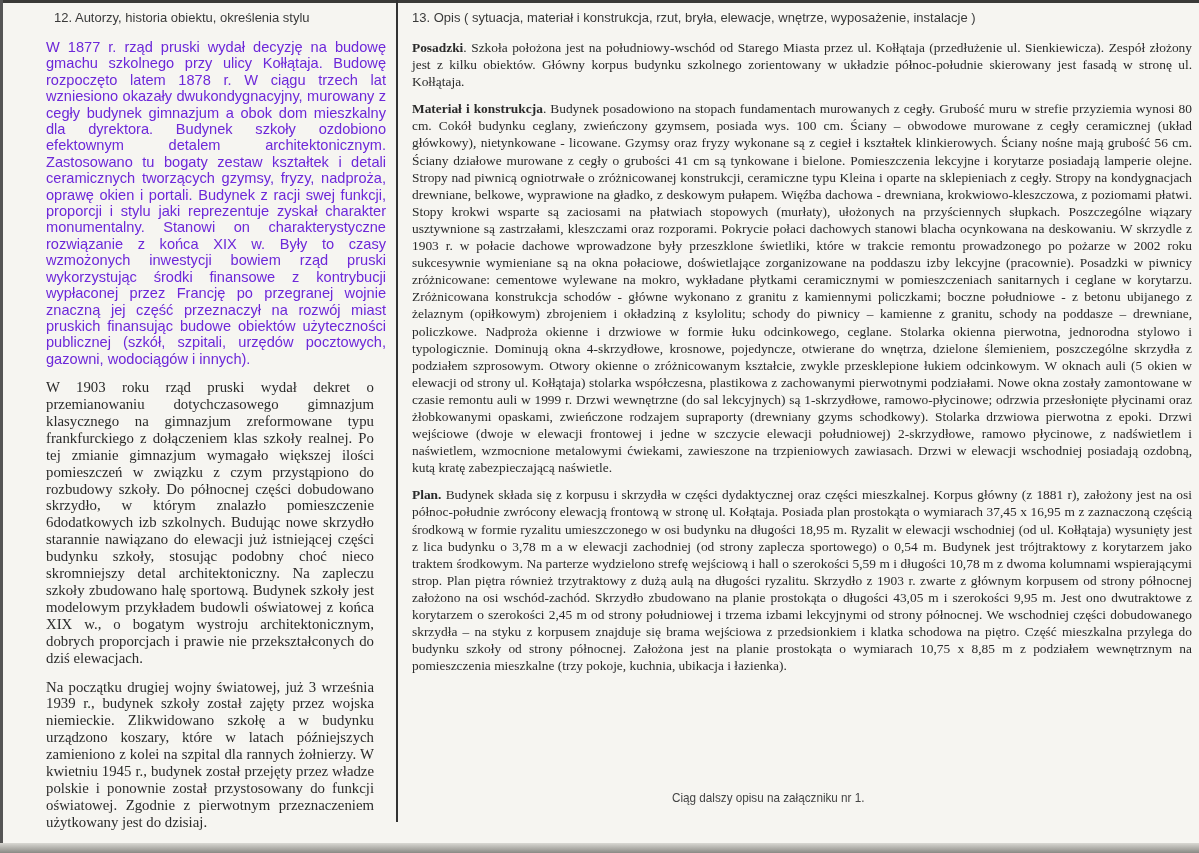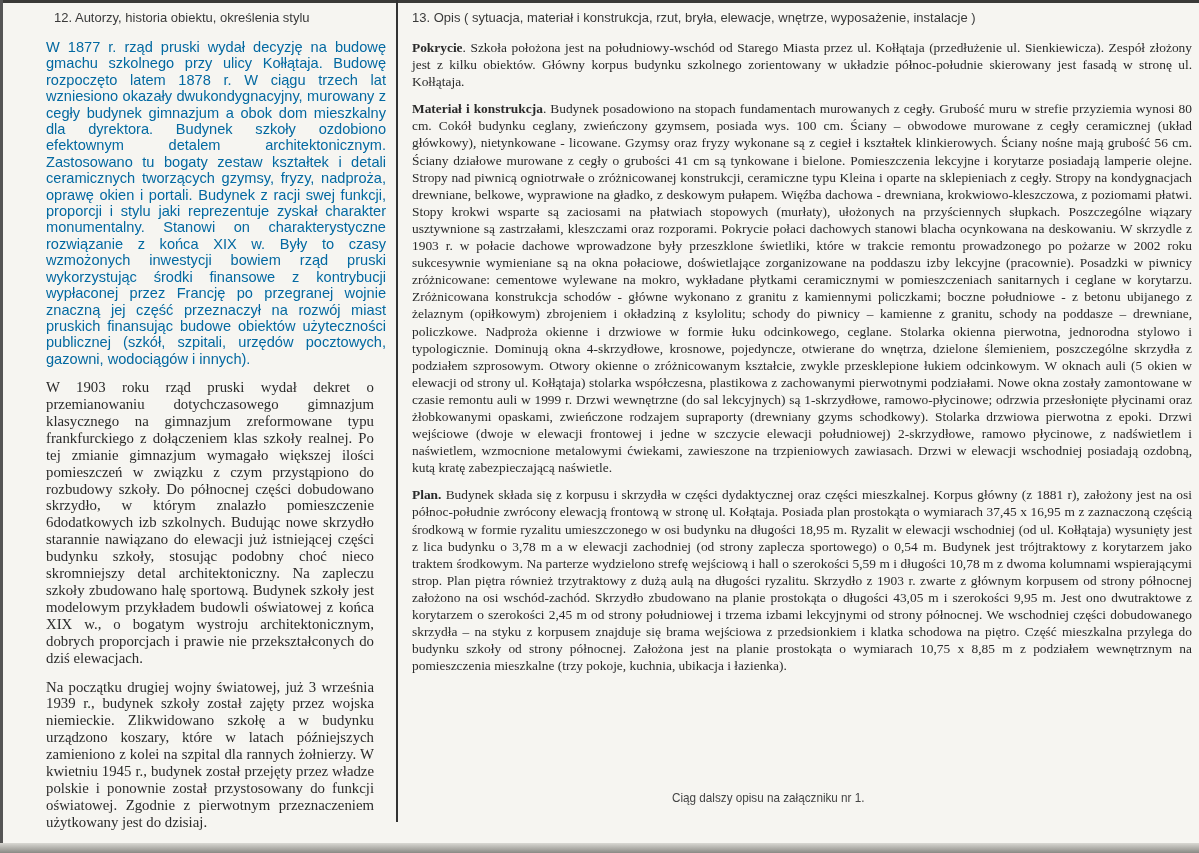--- a/index.html
+++ b/index.html
@@ -19,21 +19,21 @@
   .divider { position: absolute; left: 396px; top: 0; width: 2px; height: 822px; background: #333; }
   .col-left { position: absolute; left: 46px; top: 10px; width: 340px; }
   .col-right { position: absolute; left: 412px; top: 10px; width: 780px; }
   .section-header {
     font-family: "Liberation Sans", sans-serif; font-size: 13px; color: #3a3a3a;
     margin: 0 0 14px 0; white-space: nowrap;
   }
   .col-left .section-header { margin-left: 8px; }
   .p-sans {
     font-family: "Liberation Sans", sans-serif; font-size: 14.6px; line-height: 16.4px;
-    text-align: justify; margin: 0 0 12px 0; color: #0369a1;
+    text-align: justify; margin: 0 0 12px 0; color: #6d28d9;
   }
   .p-serif {
     font-family: "Liberation Serif", serif; font-size: 14.8px; line-height: 16.9px;
     text-align: justify; margin: 0 12px 12px 0; color: #2a2a2a;
   }
   .p-right {
     font-family: "Liberation Serif", serif; font-size: 13.4px; line-height: 17.1px;
     text-align: justify; margin: 0 0 10px 0; color: #2a2a2a;
   }
   .p-right .lead { font-weight: bold; }
@@ -53,20 +53,20 @@
 
   <div class="col-left">
     <div class="section-header">12. Autorzy, historia obiektu, określenia stylu</div>
     <p class="p-sans">W 1877 r. rząd pruski wydał decyzję na budowę gmachu szkolnego przy ulicy Kołłątaja. Budowę rozpoczęto latem 1878 r. W ciągu trzech lat wzniesiono okazały dwukondygnacyjny, murowany z cegły budynek gimnazjum a obok dom mieszkalny dla dyrektora. Budynek szkoły ozdobiono efektownym detalem architektonicznym. Zastosowano tu bogaty zestaw kształtek i detali ceramicznych tworzących gzymsy, fryzy, nadproża, oprawę okien i portali. Budynek z racji swej funkcji, proporcji i stylu jaki reprezentuje zyskał charakter monumentalny. Stanowi on charakterystyczne rozwiązanie z końca XIX w. Były to czasy wzmożonych inwestycji bowiem rząd pruski wykorzystując środki finansowe z kontrybucji wypłaconej przez Francję po przegranej wojnie znaczną jej część przeznaczył na rozwój miast pruskich finansując budowe obiektów użyteczności publicznej (szkół, szpitali, urzędów pocztowych, gazowni, wodociągów i innych).</p>
     <p class="p-serif">W 1903 roku rząd pruski wydał dekret o przemianowaniu dotychczasowego gimnazjum klasycznego na gimnazjum zreformowane typu frankfurckiego z dołączeniem klas szkoły realnej. Po tej zmianie gimnazjum wymagało większej ilości pomieszczeń w związku z czym przystąpiono do rozbudowy szkoły. Do północnej części dobudowano skrzydło, w którym znalazło pomieszczenie 6dodatkowych izb szkolnych. Budując nowe skrzydło starannie nawiązano do elewacji już istniejącej części budynku szkoły, stosując podobny choć nieco skromniejszy detal architektoniczny. Na zapleczu szkoły zbudowano halę sportową. Budynek szkoły jest modelowym przykładem budowli oświatowej z końca XIX w., o bogatym wystroju architektonicznym, dobrych proporcjach i prawie nie przekształconych do dziś elewacjach.</p>
     <p class="p-serif">Na początku drugiej wojny światowej, już 3 września 1939 r., budynek szkoły został zajęty przez wojska niemieckie. Zlikwidowano szkołę a w budynku urządzono koszary, które w latach późniejszych zamieniono z kolei na szpital dla rannych żołnierzy. W kwietniu 1945 r., budynek został przejęty przez władze polskie i ponownie został przystosowany do funkcji oświatowej. Zgodnie z pierwotnym przeznaczeniem użytkowany jest do dzisiaj.</p>
   </div>
 
   <div class="col-right">
     <div class="section-header">13. Opis ( sytuacja, materiał i konstrukcja, rzut, bryła, elewacje, wnętrze, wyposażenie, instalacje )</div>
-    <p class="p-right"><span class="lead">Pokrycie</span><span>. Szkoła położona jest na południowy-wschód od Starego Miasta przez ul. Kołłątaja (przedłużenie ul. Sienkiewicza). Zespół złożony jest z kilku obiektów. Główny korpus budynku szkolnego zorientowany w układzie północ-południe skierowany jest fasadą w stronę ul. Kołłątaja.</span></p>
+    <p class="p-right"><span class="lead">Posadzki</span><span>. Szkoła położona jest na południowy-wschód od Starego Miasta przez ul. Kołłątaja (przedłużenie ul. Sienkiewicza). Zespół złożony jest z kilku obiektów. Główny korpus budynku szkolnego zorientowany w układzie północ-południe skierowany jest fasadą w stronę ul. Kołłątaja.</span></p>
     <p class="p-right"><span class="lead">Materiał i konstrukcja</span><span>. Budynek posadowiono na stopach fundamentach murowanych z cegły. Grubość muru w strefie przyziemia wynosi 80 cm. Cokół budynku ceglany, zwieńczony gzymsem, posiada wys. 100 cm. Ściany – obwodowe murowane z cegły ceramicznej (układ główkowy), nietynkowane - licowane. Gzymsy oraz fryzy wykonane są z cegieł i kształtek klinkierowych. Ściany nośne mają grubość 56 cm. Ściany działowe murowane z cegły o grubości 41 cm są tynkowane i bielone. Pomieszczenia lekcyjne i korytarze posiadają lamperie olejne. Stropy nad piwnicą ogniotrwałe o zróżnicowanej konstrukcji, ceramiczne typu Kleina i oparte na sklepieniach z cegły. Stropy na kondygnacjach drewniane, belkowe, wyprawione na gładko, z deskowym pułapem. Więźba dachowa - drewniana, krokwiowo-kleszczowa, z poziomami płatwi. Stopy krokwi wsparte są zaciosami na płatwiach stopowych (murłaty), ułożonych na przyściennych słupkach. Poszczególne wiązary usztywnione są zastrzałami, kleszczami oraz rozporami. Pokrycie połaci dachowych stanowi blacha ocynkowana na deskowaniu. W skrzydle z 1903 r. w połacie dachowe wprowadzone były przeszklone świetliki, które w trakcie remontu prowadzonego po pożarze w 2002 roku sukcesywnie wymieniane są na okna połaciowe, doświetlające zorganizowane na poddaszu izby lekcyjne (pracownie). Posadzki w piwnicy zróżnicowane: cementowe wylewane na mokro, wykładane płytkami ceramicznymi w pomieszczeniach sanitarnych i ceglane w korytarzu. Zróżnicowana konstrukcja schodów - główne wykonano z granitu z kamiennymi policzkami; boczne południowe - z betonu ubijanego z żelaznym (opiłkowym) zbrojeniem i okładziną z ksylolitu; schody do piwnicy – kamienne z granitu, schody na poddasze – drewniane, policzkowe. Nadproża okienne i drzwiowe w formie łuku odcinkowego, ceglane. Stolarka okienna pierwotna, jednorodna stylowo i typologicznie. Dominują okna 4-skrzydłowe, krosnowe, pojedyncze, otwierane do wnętrza, dzielone ślemieniem, poszczególne skrzydła z podziałem szprosowym. Otwory okienne o zróżnicowanym kształcie, zwykle przesklepione łukiem odcinkowym. W oknach auli (5 okien w elewacji od strony ul. Kołłątaja) stolarka współczesna, plastikowa z zachowanymi pierwotnymi podziałami. Nowe okna zostały zamontowane w czasie remontu auli w 1999 r. Drzwi wewnętrzne (do sal lekcyjnych) są 1-skrzydłowe, ramowo-płycinowe; odrzwia przesłonięte płycinami oraz żłobkowanymi opaskami, zwieńczone rodzajem supraporty (drewniany gzyms schodkowy). Stolarka drzwiowa pierwotna z epoki. Drzwi wejściowe (dwoje w elewacji frontowej i jedne w szczycie elewacji południowej) 2-skrzydłowe, ramowo płycinowe, z nadświetlem i naświetlem, wzmocnione metalowymi ćwiekami, zawieszone na trzpieniowych zawiasach. Drzwi w elewacji wschodniej posiadają ozdobną, kutą kratę zabezpieczającą naświetle.</span></p>
     <p class="p-right"><span class="lead">Plan.</span><span> Budynek składa się z korpusu i skrzydła w części dydaktycznej oraz części mieszkalnej. Korpus główny (z 1881 r), założony jest na osi północ-południe zwrócony elewacją frontową w stronę ul. Kołątaja. Posiada plan prostokąta o wymiarach 37,45 x 16,95 m z zaznaczoną częścią środkową w formie ryzalitu umieszczonego w osi budynku na długości 18,95 m. Ryzalit w elewacji wschodniej (od ul. Kołłątaja) wysunięty jest z lica budynku o 3,78 m a w elewacji zachodniej (od strony zaplecza sportowego) o 0,54 m. Budynek jest trójtraktowy z korytarzem jako traktem środkowym. Na parterze wydzielono strefę wejściową i hall o szerokości 5,59 m i długości 10,78 m z dwoma kolumnami wspierającymi strop. Plan piętra również trzytraktowy z dużą aulą na długości ryzalitu. Skrzydło z 1903 r. zwarte z głównym korpusem od strony północnej założono na osi wschód-zachód. Skrzydło zbudowano na planie prostokąta o długości 43,05 m i szerokości 9,95 m. Jest ono dwutraktowe z korytarzem o szerokości 2,45 m od strony południowej i trzema izbami lekcyjnymi od strony północnej. We wschodniej części dobudowanego skrzydła – na styku z korpusem znajduje się brama wejściowa z przedsionkiem i klatka schodowa na piętro. Część mieszkalna przylega do budynku szkoły od strony północnej. Założona jest na planie prostokąta o wymiarach 10,75 x 8,85 m z podziałem wewnętrznym na pomieszczenia mieszkalne (trzy pokoje, kuchnia, ubikacja i łazienka).</span></p>
   </div>
 
   <div class="footer-note">Ciąg dalszy opisu na załączniku nr 1.</div>
   <div class="bottom-edge"></div>
 </div>
 
 </body></html>

